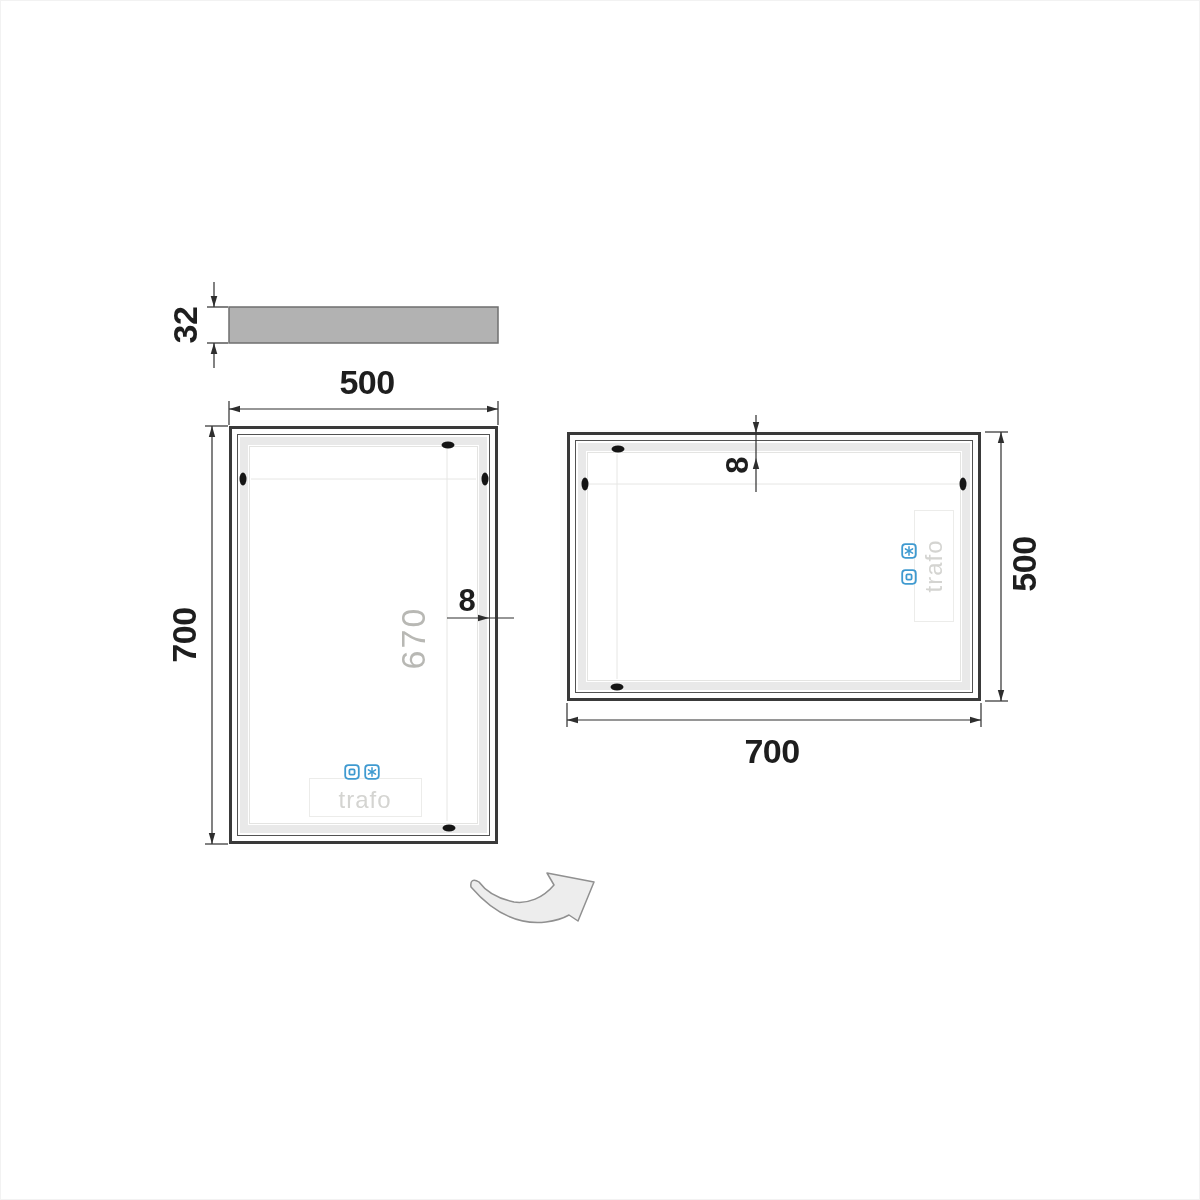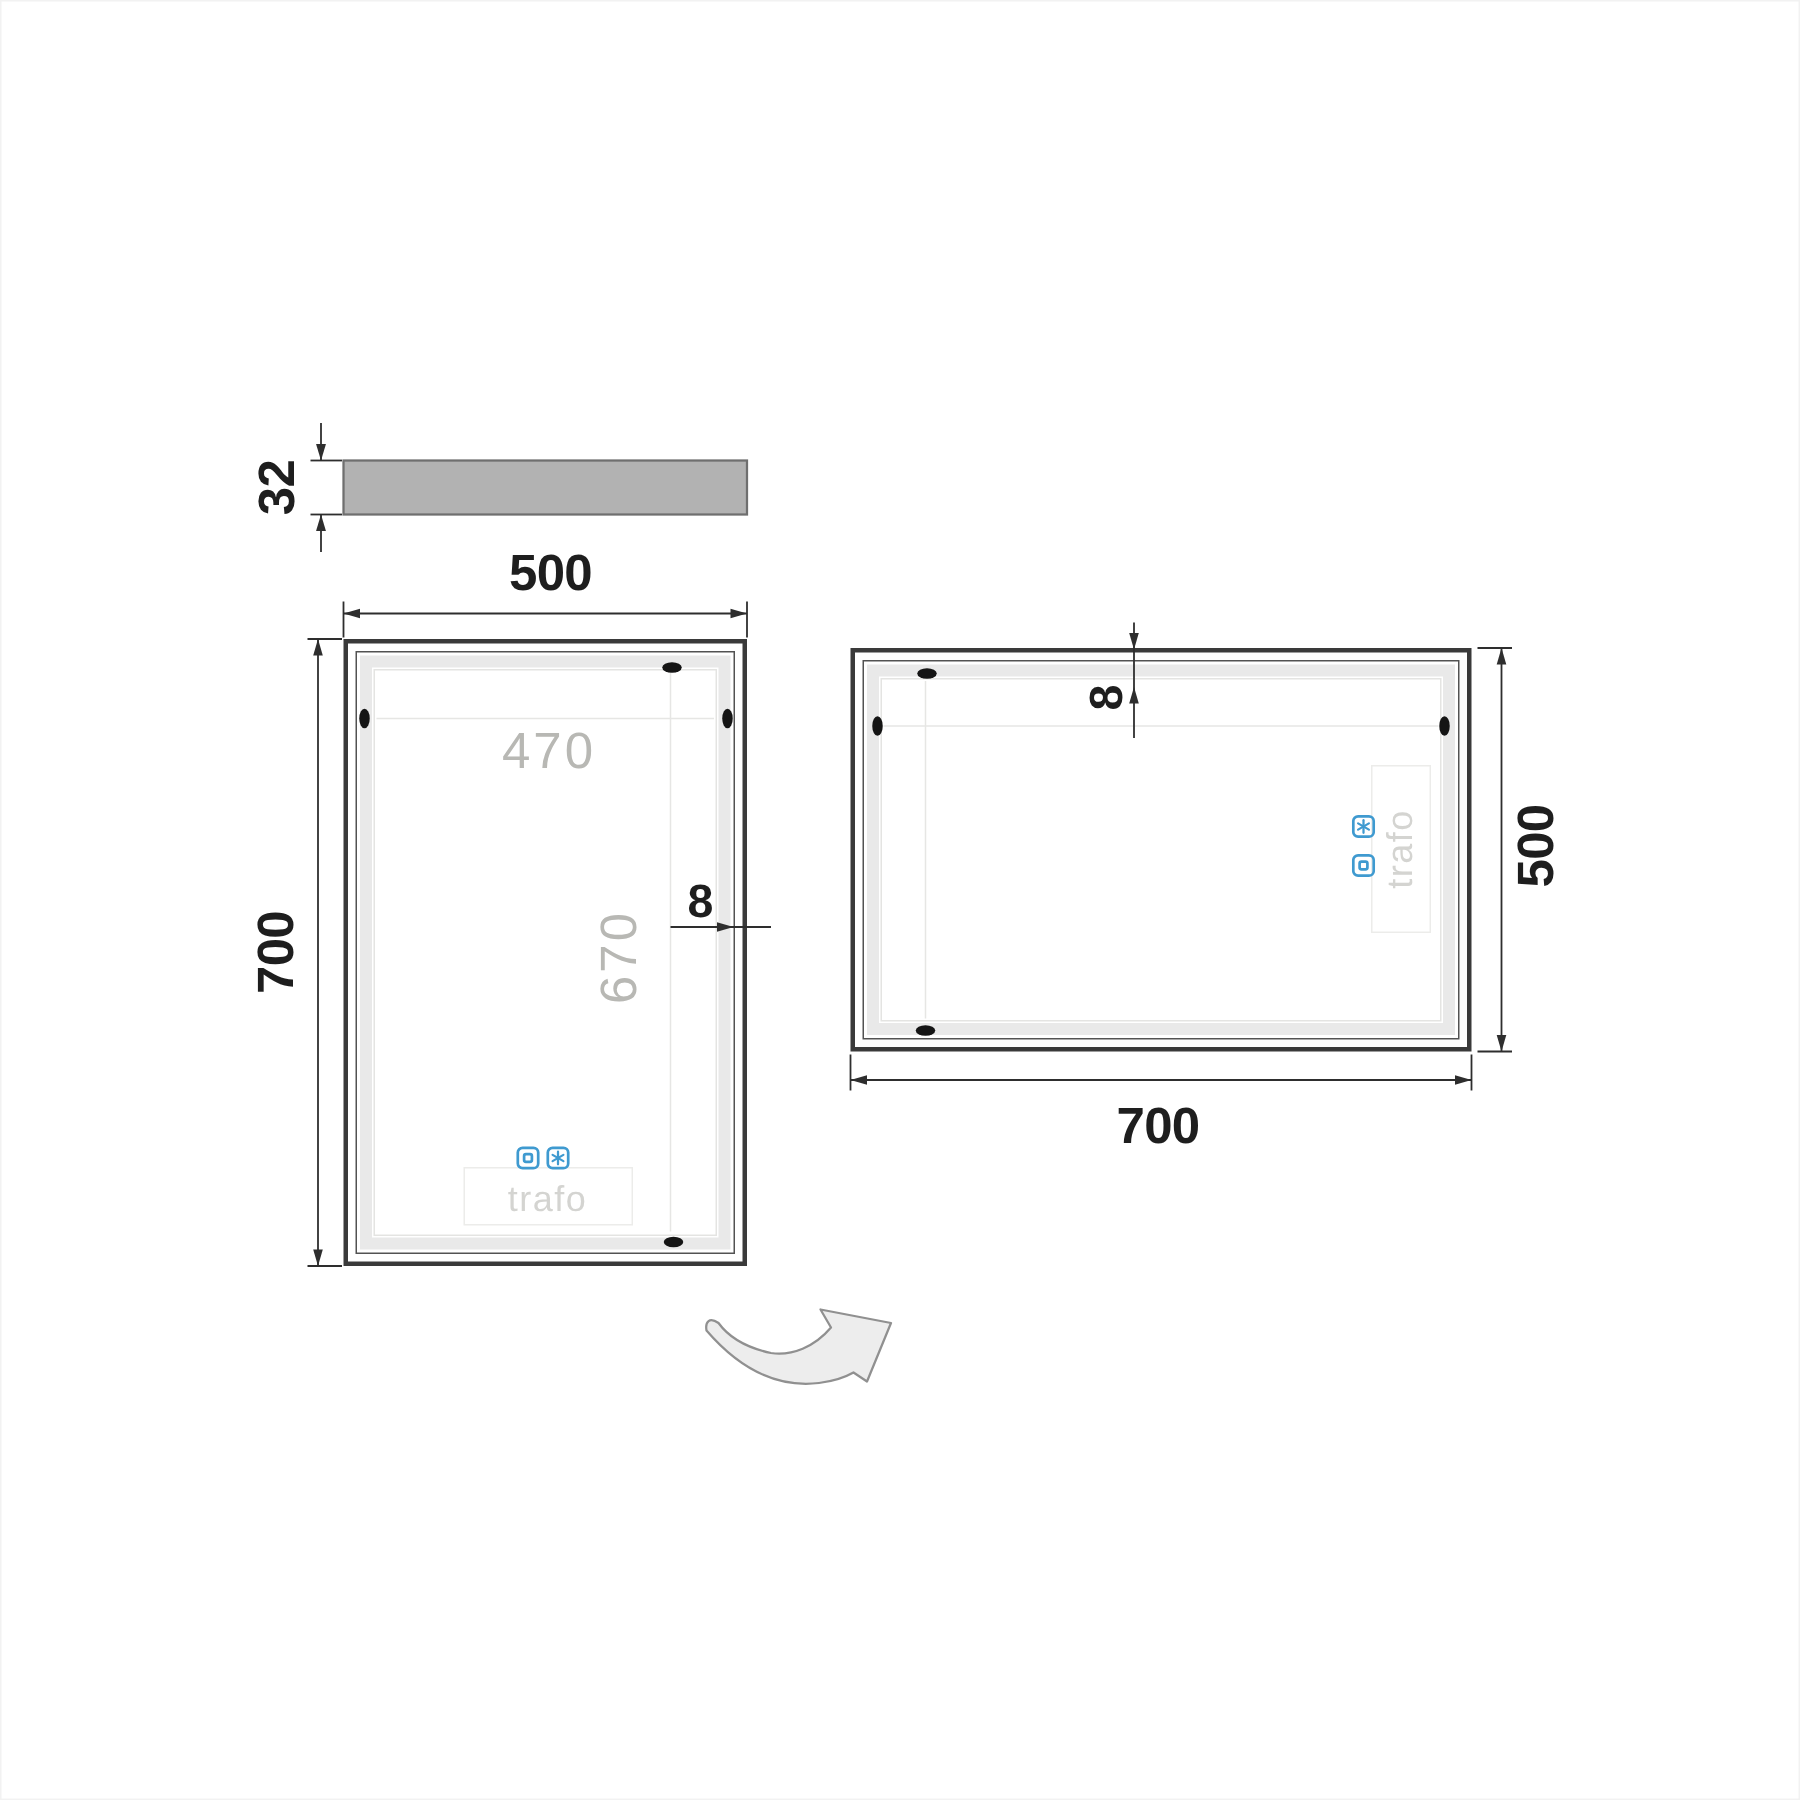--- a/index.html
+++ b/index.html
@@ -129,21 +129,20 @@
          L 553 884
          C 542 897, 527 903, 513 901
          C 499 898, 486 892, 478 881
          C 472 877, 469 880, 470 886 Z" fill="#ededed" stroke="#909090" stroke-width="1.5" stroke-linejoin="round"></path>
   </svg>
 
   <div class="abs center dimlabel rot" style="left:124px;top:304px;width:120px;height:40px;">32</div>
 
   <div class="abs center dimlabel" style="left:306px;top:361px;width:120px;height:40px;">500</div>
   <div class="abs center dimlabel rot" style="left:123px;top:614px;width:120px;height:40px;">700</div>
-  <div class="abs center innlabel" style="left:295px;top:478px;width:140px;height:44px;">470</div>
   <div class="abs center innlabel rot" style="left:352px;top:617px;width:120px;height:40px;">670</div>
   <div class="abs center dimlabel-sm" style="left:446px;top:582px;width:40px;height:36px;">8</div>
   <div class="abs center trafolabel" style="left:314px;top:784px;width:100px;height:30px;">trafo</div>
 
   <div class="abs center dimlabel-sm rot" style="left:717px;top:446px;width:40px;height:36px;">8</div>
   <div class="abs center dimlabel rot" style="left:963px;top:543px;width:120px;height:40px;">500</div>
   <div class="abs center dimlabel" style="left:711px;top:730px;width:120px;height:40px;">700</div>
   <div class="abs center trafolabel rot" style="left:883px;top:550px;width:100px;height:30px;">trafo</div>
 
   <div class="abs" style="left:343px;top:763px;">

